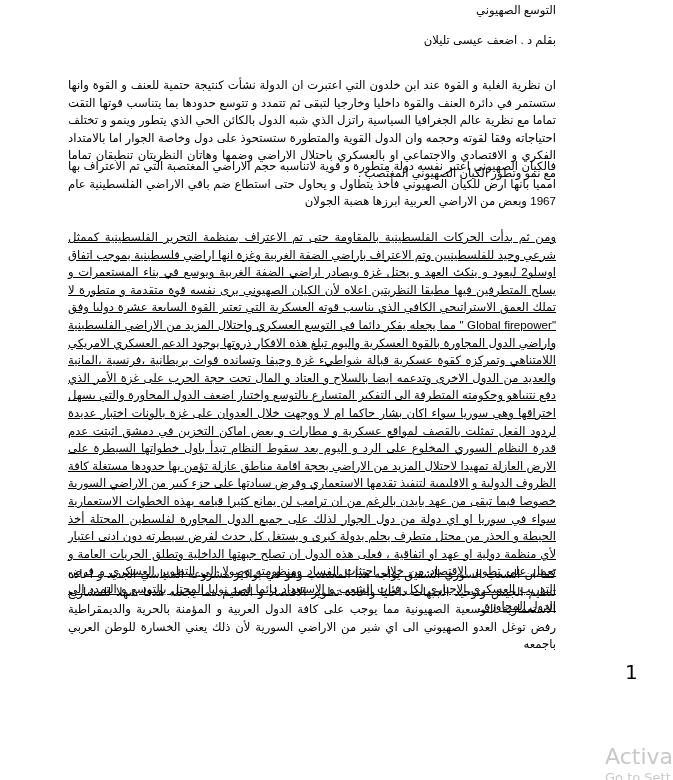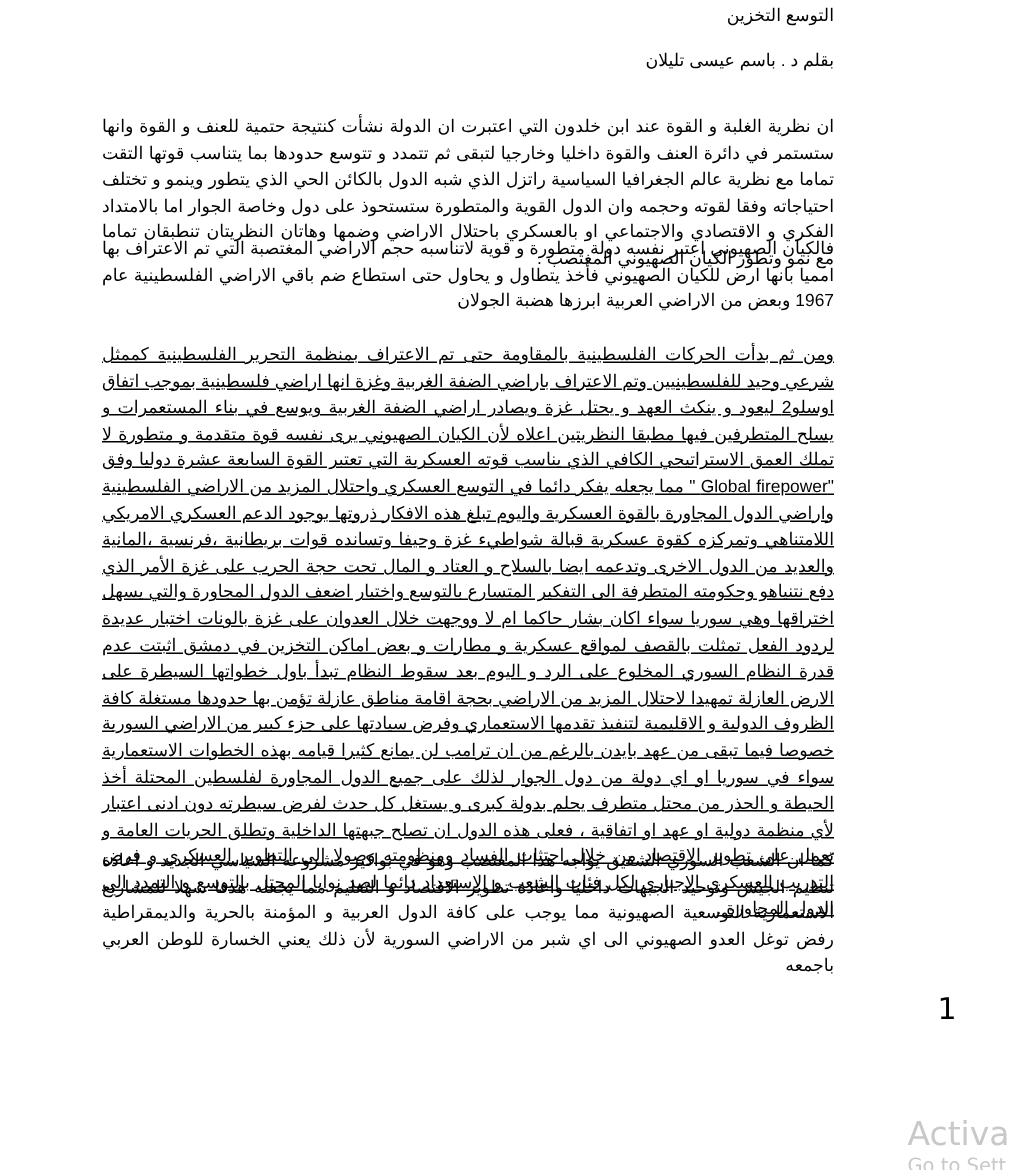--- a/index.html
+++ b/index.html
@@ -77,22 +77,22 @@
     top: 770px;
     font-size: 13px;
     color: #c8c8c8;
     white-space: nowrap;
     font-family: "DejaVu Sans", sans-serif;
   }
 </style>
 </head>
 <body>
 
-<div class="title">التوسع التخزين</div>
-<div class="author">بقلم د . باسم عيسى تليلان</div>
+<div class="title">التوسع الصهيوني</div>
+<div class="author">بقلم د . اضعف عيسى تليلان</div>
 
 <div class="page">
   <p class="para" id="p1">ان نظرية الغلبة و القوة عند ابن خلدون التي اعتبرت ان الدولة نشأت كنتيجة حتمية للعنف و القوة وانها ستستمر في دائرة العنف والقوة داخليا وخارجيا لتبقى ثم تتمدد و تتوسع حدودها بما يتناسب قوتها  التقت تماما مع نظرية عالم الجغرافيا السياسية راتزل الذي شبه الدول بالكائن الحي الذي يتطور وينمو و تختلف احتياجاته وفقا لقوته وحجمه وان الدول القوية والمتطورة ستستحوذ على دول وخاصة الجوار اما بالامتداد الفكري و الاقتصادي والاجتماعي او بالعسكري باحتلال الاراضي وضمها وهاتان النظريتان تنطبقان تماما مع نمو وتطور الكيان الصهيوني المغتصب .</p>
   <p class="para" id="p2">فالكيان الصهيوني  اعتبر نفسه  دولة متطورة و قوية لاتناسبه حجم الاراضي المغتصبة التي تم الاعتراف بها امميا بانها ارض للكيان الصهيوني فأخذ يتطاول و يحاول حتى استطاع ضم باقي الاراضي الفلسطينية عام 1967 وبعض من الاراضي العربية ابرزها هضبة الجولان</p>
   <p class="para" id="p3">ومن ثم بدأت الحركات الفلسطينية بالمقاومة حتى تم الاعتراف بمنظمة التحرير الفلسطينية كممثل شرعي وحيد للفلسطينيين وتم الاعتراف باراضي الضفة الغربية وغزة انها اراضي فلسطينية بموجب اتفاق اوسلو2 ليعود و ينكث العهد و يحتل غزة ويصادر اراضي الضفة الغربية ويوسع في بناء المستعمرات و يسلح المتطرفين فيها مطبقا النظريتين اعلاه  لأن  الكيان الصهيوني يرى نفسه قوة متقدمة و متطورة لا تملك العمق الاستراتيجي الكافي الذي يناسب قوته  العسكرية التي تعتبر القوة السابعة عشرة دوليا وفق "Global firepower "  مما يجعله يفكر دائما في التوسع العسكري واحتلال المزيد من الاراضي الفلسطينية واراضي الدول المجاورة بالقوة العسكرية واليوم تبلغ هذه الافكار ذروتها بوجود الدعم العسكري الامريكي اللامتناهي وتمركزه كقوة عسكرية قبالة شواطيء غزة وحيفا وتسانده قوات بريطانية ،فرنسية ،المانية والعديد من الدول الاخرى وتدعمه ايضا بالسلاح و العتاد و المال تحت حجة الحرب على غزة الأمر الذي دفع نتنياهو وحكومته المتطرفة الى التفكير المتسارع بالتوسع واختيار اضعف الدول المجاورة والتي يسهل اختراقها وهي سوريا سواء اكان بشار حاكما ام لا ووجهت خلال العدوان على غزة بالونات اختبار عديدة لردود الفعل تمثلت بالقصف لمواقع عسكرية و مطارات و بعض اماكن التخزين في دمشق اثبتت عدم قدرة النظام السوري المخلوع على الرد و اليوم بعد سقوط النظام تبدأ باول خطواتها السيطرة على الارض العازلة تمهيدا لاحتلال المزيد من الاراضي بحجة اقامة مناطق عازلة تؤمن بها حدودها مستغلة كافة الظروف الدولية و الاقليمية لتنفيذ تقدمها الاستعماري وفرض سيادتها على جزء كبير من الاراضي السورية خصوصا فيما تبقى من عهد بايدن بالرغم من ان ترامب لن يمانع كثيرا قيامه بهذه الخطوات الاستعمارية سواء في سوريا او اي دولة من دول الجوار لذلك على جميع الدول المجاورة لفلسطين المحتلة أخذ الحيطة و الحذر من محتل متطرف يحلم بدولة كبرى و يستغل كل حدث لفرض سيطرته دون ادنى اعتبار لأي منظمة دولية او عهد او اتفاقية ، فعلى هذه الدول ان تصلح جبهتها الداخلية وتطلق الحريات العامة و تعمل على تطوير الاقتصاد من خلال اجتثاث الفساد ومنظومته وصولا الى التطوير العسكري و فرض التدريب العسكري الاجباري لكل فئات الشعب و الاستعداد دائما لصد نوايا المحتل بالتوسع و التمدد الى الدول المجاورة .</p>
   <p class="para" id="p4">كما ان الشعب السوري الشقيق يواجه هذا المغتصب وهو في بواكير مشروعه السياسي الجديد و اعادة تنظيم الجيش وتوحيد الجبهات داخليا واعادة تطوير الاقتصاد و التعليم مما يجعله هدفا سهلا للمشاريع الاستعمارية التوسعية الصهيونية مما يوجب على كافة الدول العربية و المؤمنة بالحرية والديمقراطية رفض توغل العدو الصهيوني الى اي شبر من الاراضي السورية لأن ذلك يعني الخسارة للوطن العربي باجمعه</p>
 </div>
 
 <div class="page-number">1</div>
 

